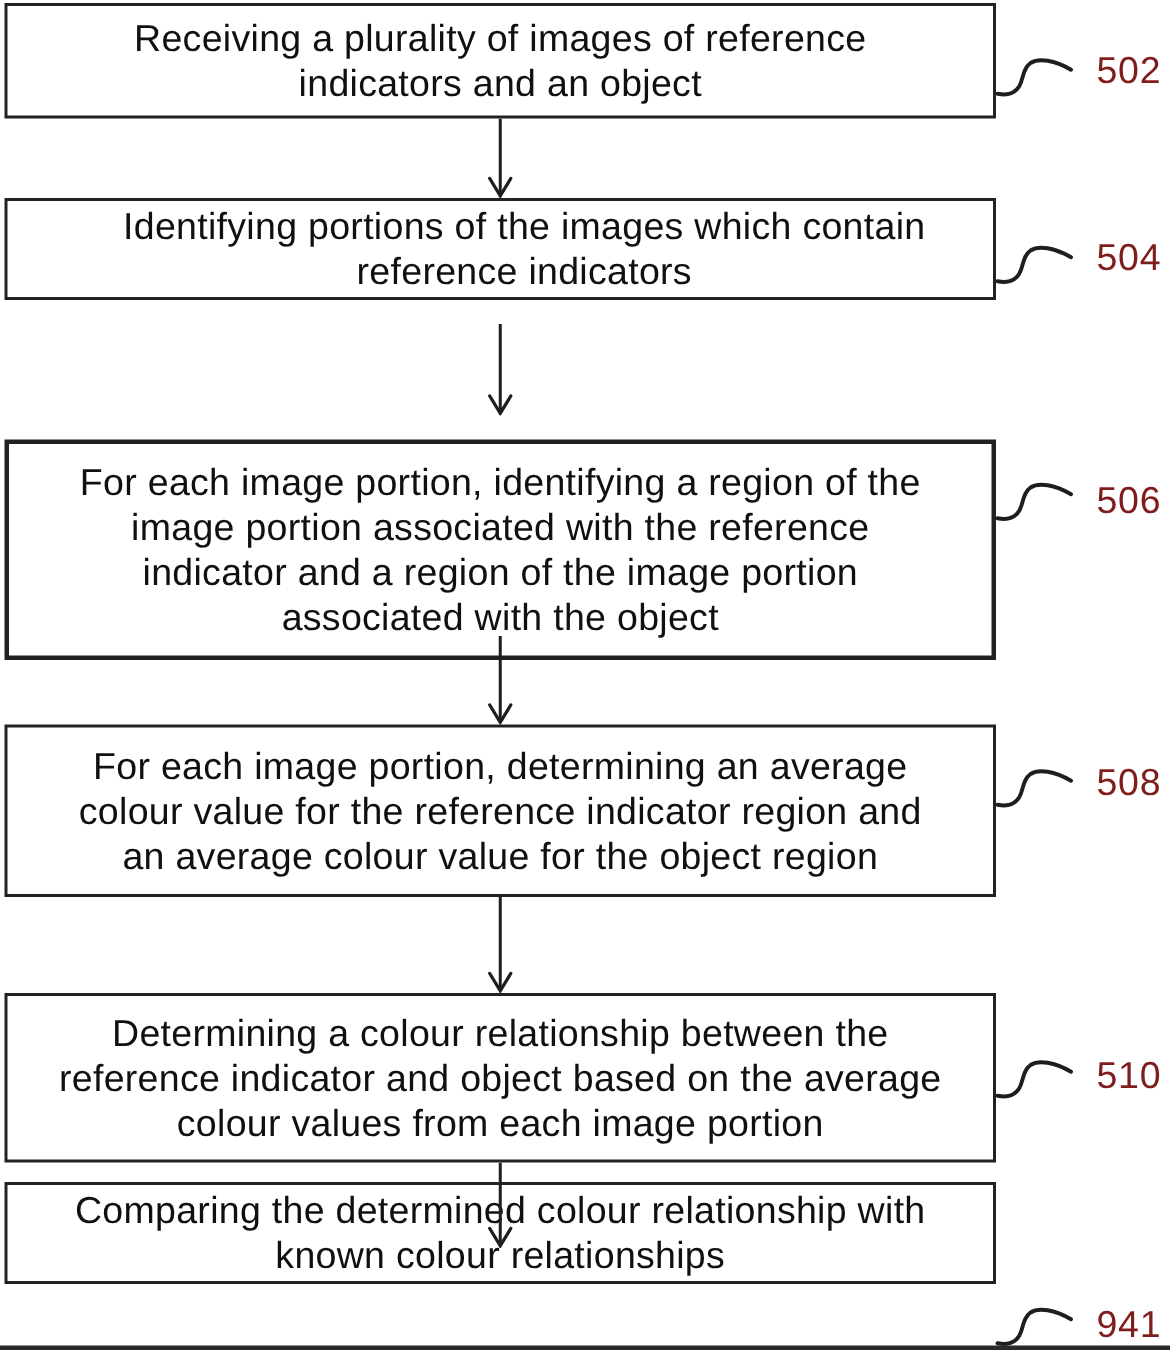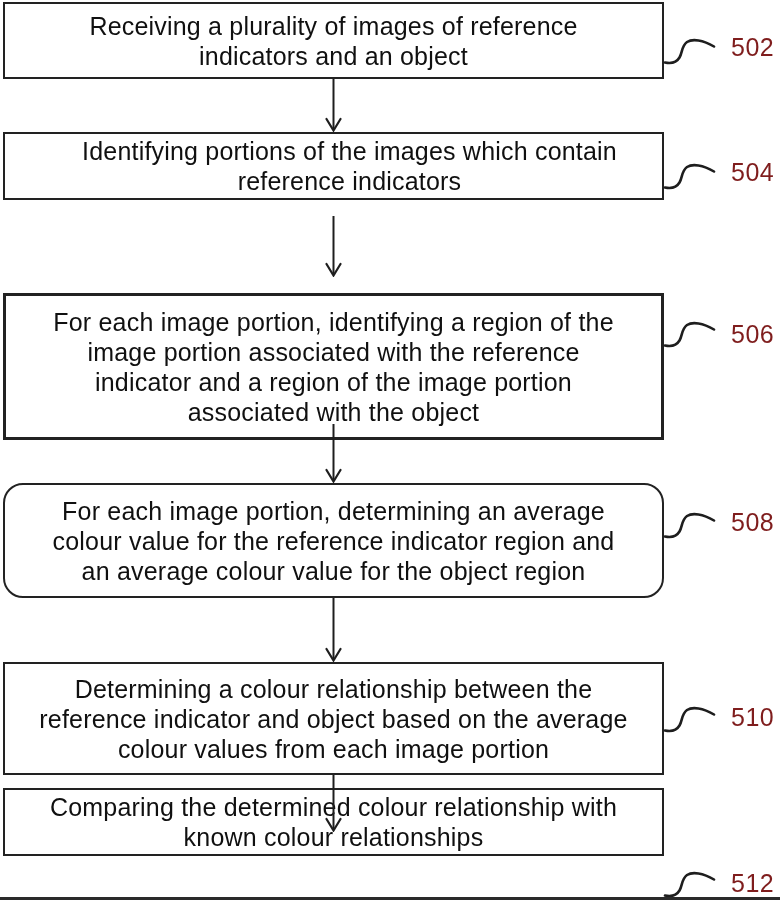--- a/index.html
+++ b/index.html
@@ -77,21 +77,21 @@
 reference indicators</div>
   </div>
 
   <div class="box thick" style="top:277px;height:147px;margin-top:16px;">
     <div class="box-text">For each image portion, identifying a region of the
 image portion associated with the reference
 indicator and a region of the image portion
 associated with the object</div>
   </div>
 
-  <div class="box" style="top:483px;height:115px;border-radius:20px;">
+  <div class="box" style="top:483px;height:115px;">
     <div class="box-text">For each image portion, determining an average
 colour value for the reference indicator region and
 an average colour value for the object region</div>
   </div>
 
   <div class="box" style="top:662px;height:113px;">
     <div class="box-text">Determining a colour relationship between the
 reference indicator and object based on the average
 colour values from each image portion</div>
   </div>
@@ -143,17 +143,17 @@
   </svg>
   <svg class="squiggle" style="top:871px;" viewBox="0 0 62 28">
     <path d="M2,24.5 C9,26 13.5,24.5 16.5,19.5 C19.5,14.5 18.5,8 24,4 C29.5,0.5 40,2 51,8.5" fill="none" stroke="#1e1e1e" stroke-width="2.6" stroke-linecap="round"></path>
   </svg>
 
   <div class="ref-num" style="top:34px;">502</div>
   <div class="ref-num" style="top:159px;">504</div>
   <div class="ref-num" style="top:321px;">506</div>
   <div class="ref-num" style="top:509px;">508</div>
   <div class="ref-num" style="top:704px;">510</div>
-  <div class="ref-num" style="top:870px;">512</div>
+  <div class="ref-num" style="top:870px;">941</div>
 
   <div class="bottom-line"></div>
 
 </div>
 
 </body></html>

